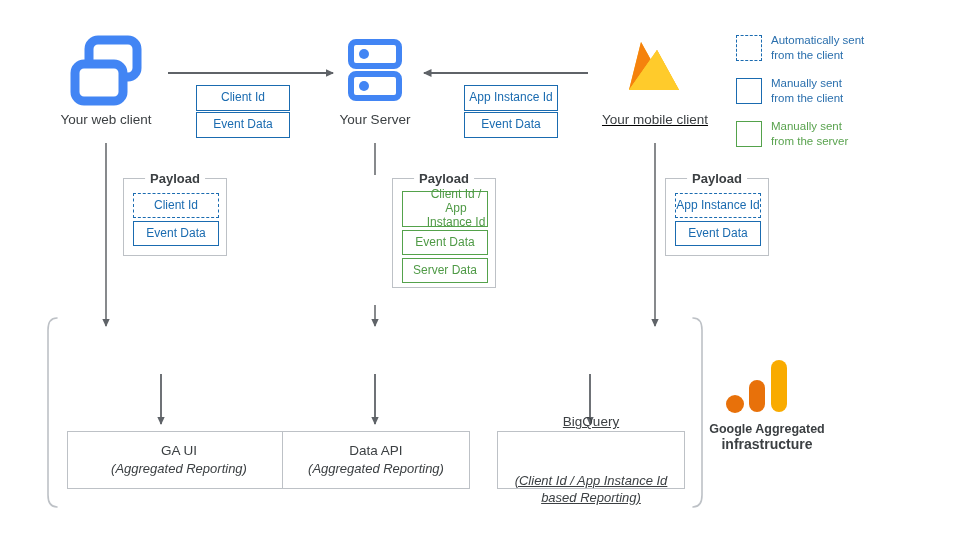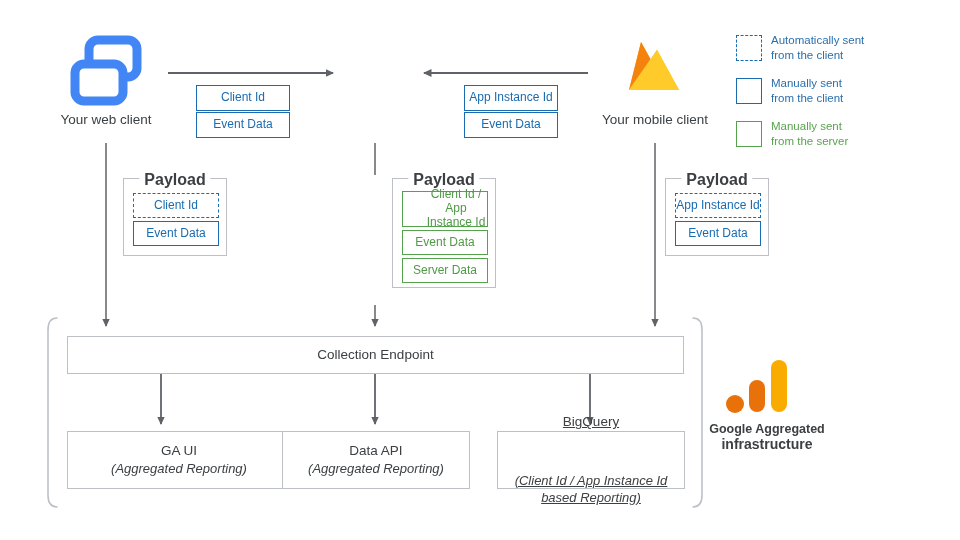--- a/index.html
+++ b/index.html
@@ -34,21 +34,21 @@
   .payload{
     box-sizing:border-box;
     border:1px solid #bdc1c6;
     background:#fff;
   }
   .payload-title{
     position:absolute;
     top:-8px;left:50%;transform:translateX(-50%);
     background:#ffffff;
     padding:0 5px;
-    font-size:16px;font-weight:bold;color:#3c4043;
+    font-size:13px;font-weight:bold;color:#3c4043;
     white-space:nowrap;
   }
 
   
   .gray-box{
     box-sizing:border-box;
     border:1px solid #bdc1c6;
     background:#ffffff;
     display:flex;flex-direction:column;
     align-items:center;justify-content:center;
@@ -108,22 +108,31 @@
   </svg>
 
   <div class="abs" style="left:56px;top:36px;width:100px;">
     <svg width="100" height="72" viewBox="0 0 100 72">
       <rect x="33" y="4" width="48" height="37" rx="9" fill="none" stroke="#4285f4" stroke-width="9"></rect>
       <rect x="19" y="28" width="48" height="37" rx="9" fill="#ffffff" stroke="#4285f4" stroke-width="9"></rect>
     </svg>
     <div class="node-label" style="margin-top:4px;">Your web client</div>
   </div>
 
-
-  <div class="abs" style="left:595px;top:36px;width:120px;">
+  <div class="abs" style="left:325px;top:36px;width:100px;">
+    <svg width="100" height="72" viewBox="0 0 100 72">
+      <rect x="26" y="6" width="48" height="24" rx="5" fill="none" stroke="#4285f4" stroke-width="6"></rect>
+      <circle cx="39" cy="18" r="5" fill="#4285f4"></circle>
+      <rect x="26" y="38" width="48" height="24" rx="5" fill="none" stroke="#4285f4" stroke-width="6"></rect>
+      <circle cx="39" cy="50" r="5" fill="#4285f4"></circle>
+    </svg>
+    <div class="node-label" style="margin-top:4px;">Your Server</div>
+  </div>
+
+  <div class="abs" style="left:595px;top:36px;width:120px;text-decoration:underline;">
     <svg width="120" height="72" viewBox="0 0 120 72">
       <g transform="translate(32,2)">
         <path d="M2,52 L14,4 L24,22 L30,12 L52,52 Z" fill="#ffa712"></path>
         <path d="M2,52 L14,4 L24,22 Z" fill="#f5820d"></path>
         <path d="M30,12 L52,52 L2,52 Z" fill="#ffcb2b"></path>
         <path d="M2,52 L52,52 L30,12 Z" fill="#ffcb2b"></path>
       </g>
     </svg>
     <div class="node-label" style="margin-top:4px;">Your mobile client</div>
   </div>
@@ -147,23 +156,20 @@
     <div class="chip green-solid" style="position:absolute;left:9px;top:51px;width:86px;height:25px;">Event Data</div>
     <div class="chip green-solid" style="position:absolute;left:9px;top:79px;width:86px;height:25px;">Server Data</div>
   </div>
 
   <div class="abs payload" style="left:665px;top:178px;width:104px;height:78px;">
     <div class="payload-title">Payload</div>
     <div class="chip blue-dash" style="position:absolute;left:9px;top:14px;width:86px;height:25px;">App Instance Id</div>
     <div class="chip blue-solid" style="position:absolute;left:9px;top:42px;width:86px;height:25px;">Event Data</div>
   </div>
 
-  <div class="abs gray-box" style="left:67px;top:336px;width:617px;height:38px;">
-    <div>Collection Endpoint</div>
-  </div>
 
   <div class="abs gray-box" style="left:67px;top:431px;width:224px;height:58px;">
     <div>GA UI</div>
     <div class="sub" style="white-space:pre-line;">(Aggregated Reporting)</div>
   </div>
 
   <div class="abs gray-box" style="left:282px;top:431px;width:188px;height:58px;">
     <div>Data API</div>
     <div class="sub" style="white-space:pre-line;">(Aggregated Reporting)</div>
   </div>

